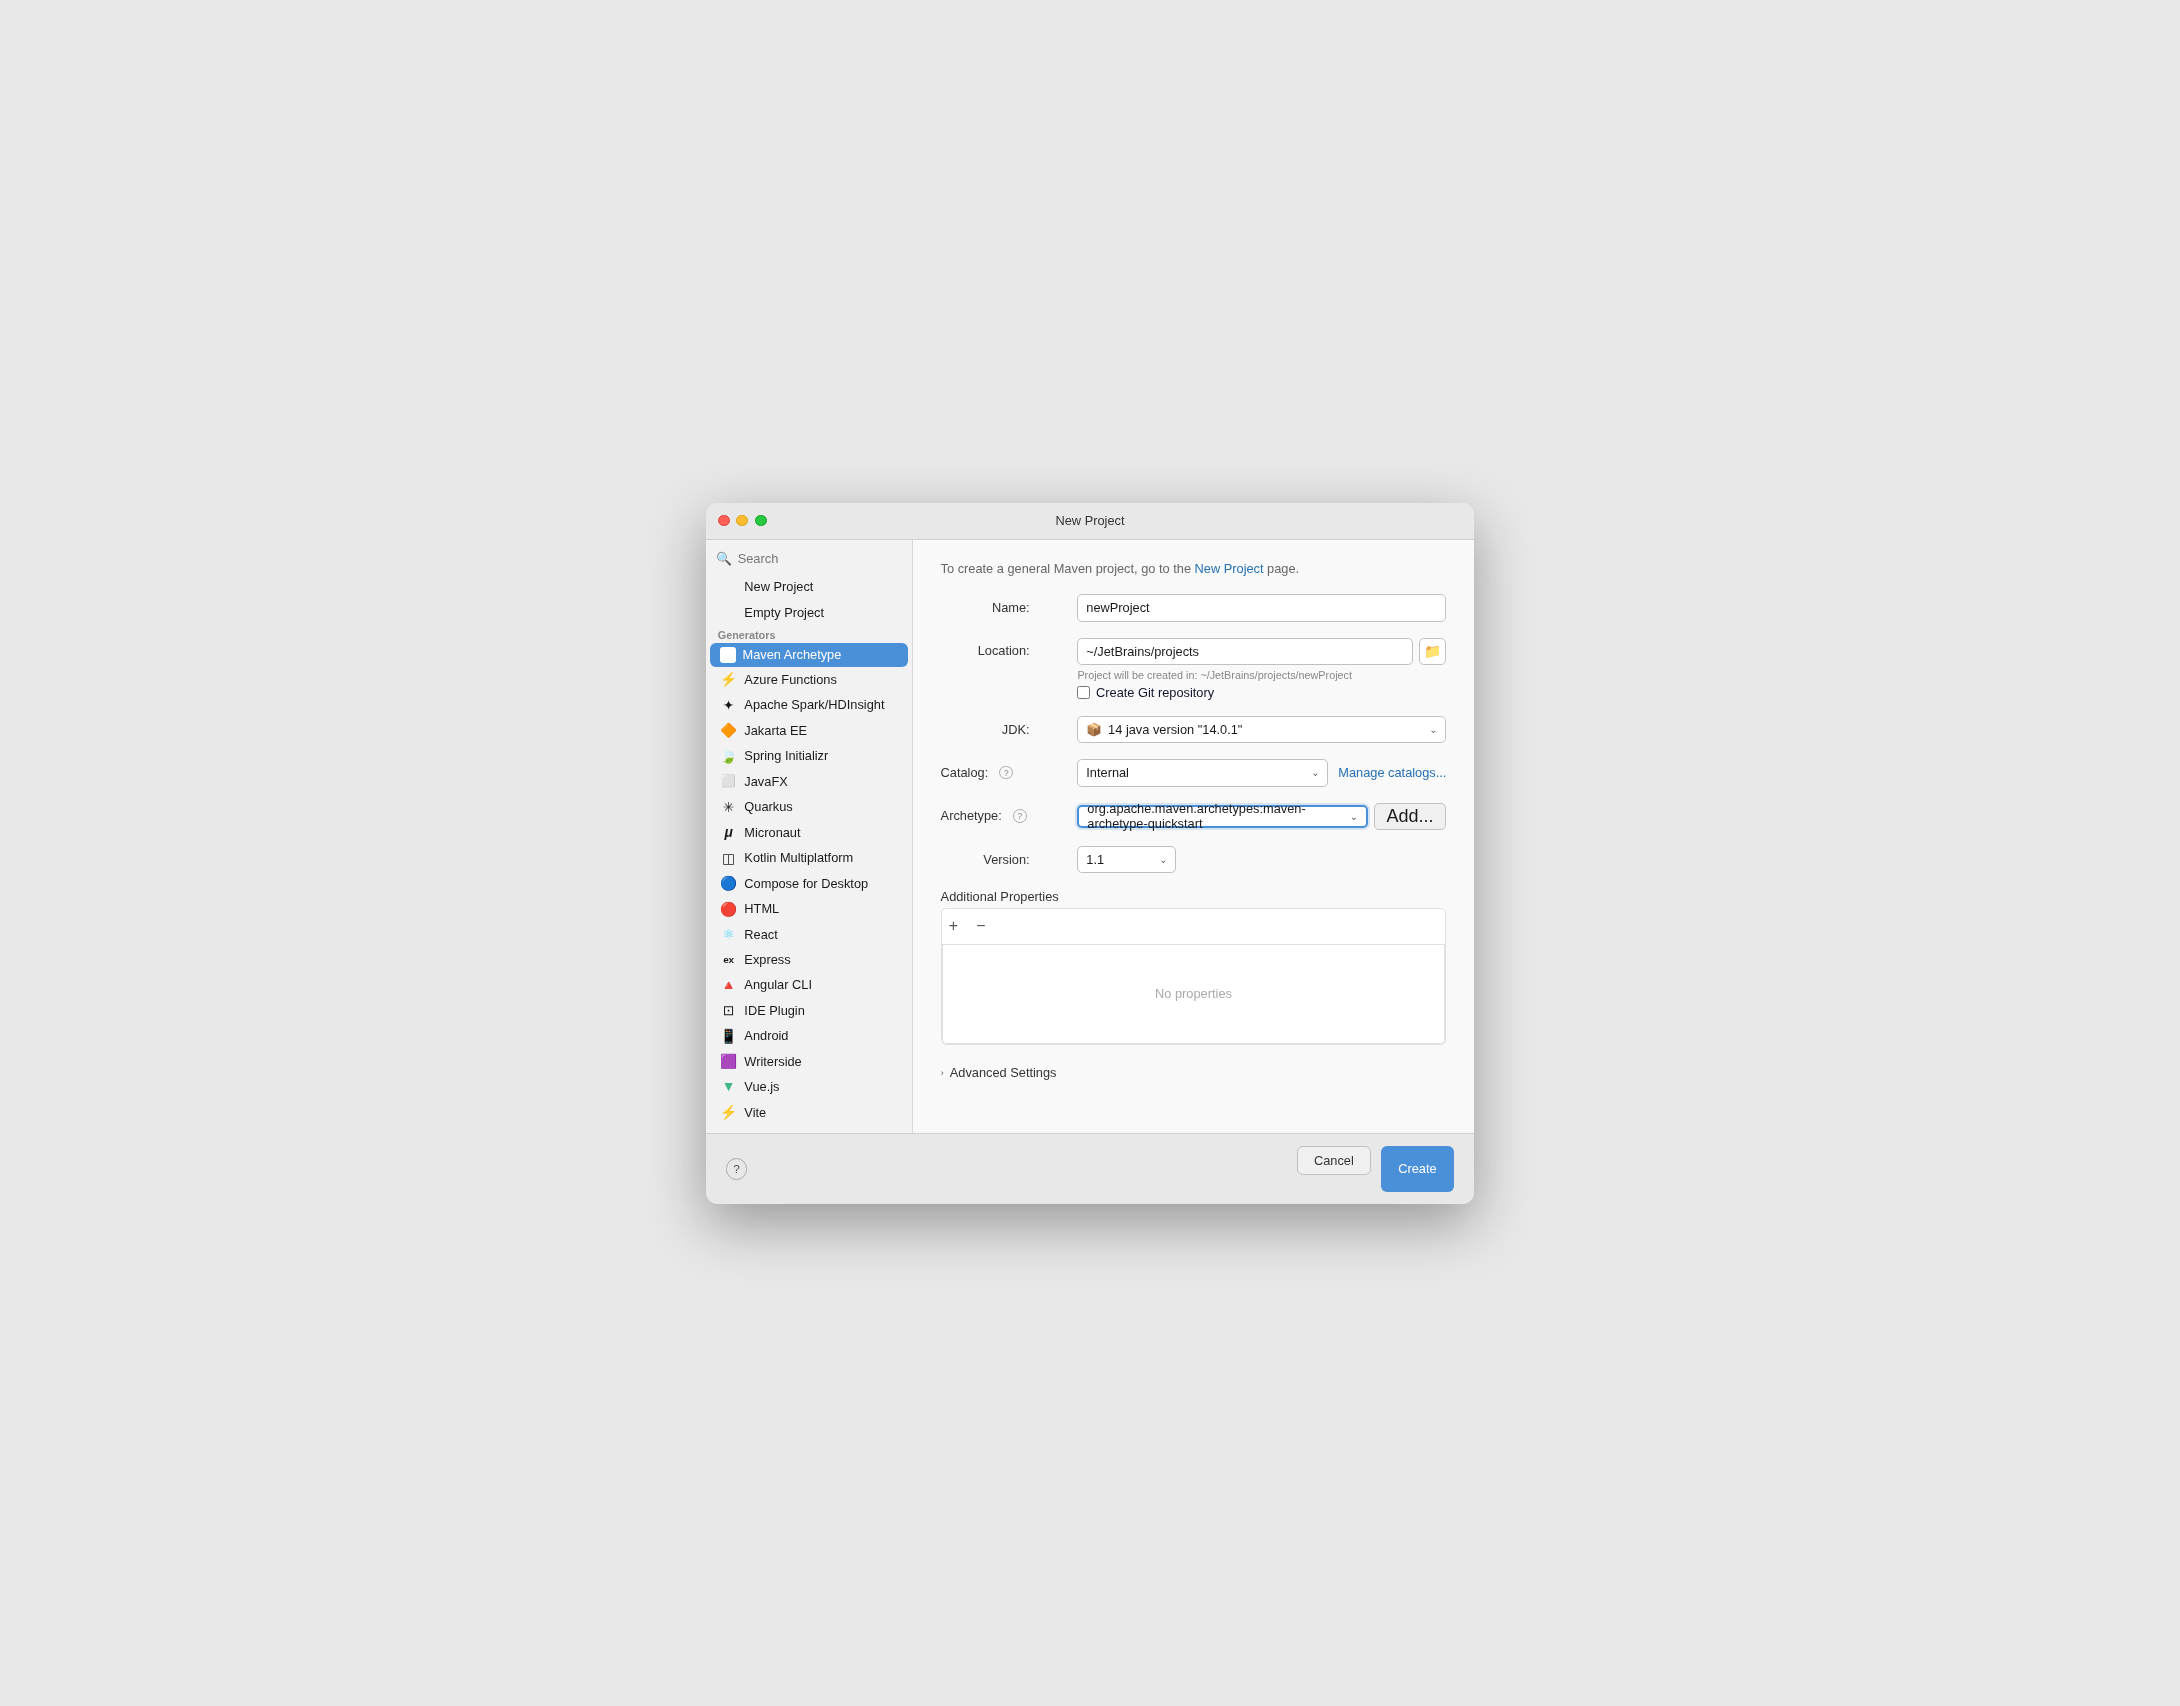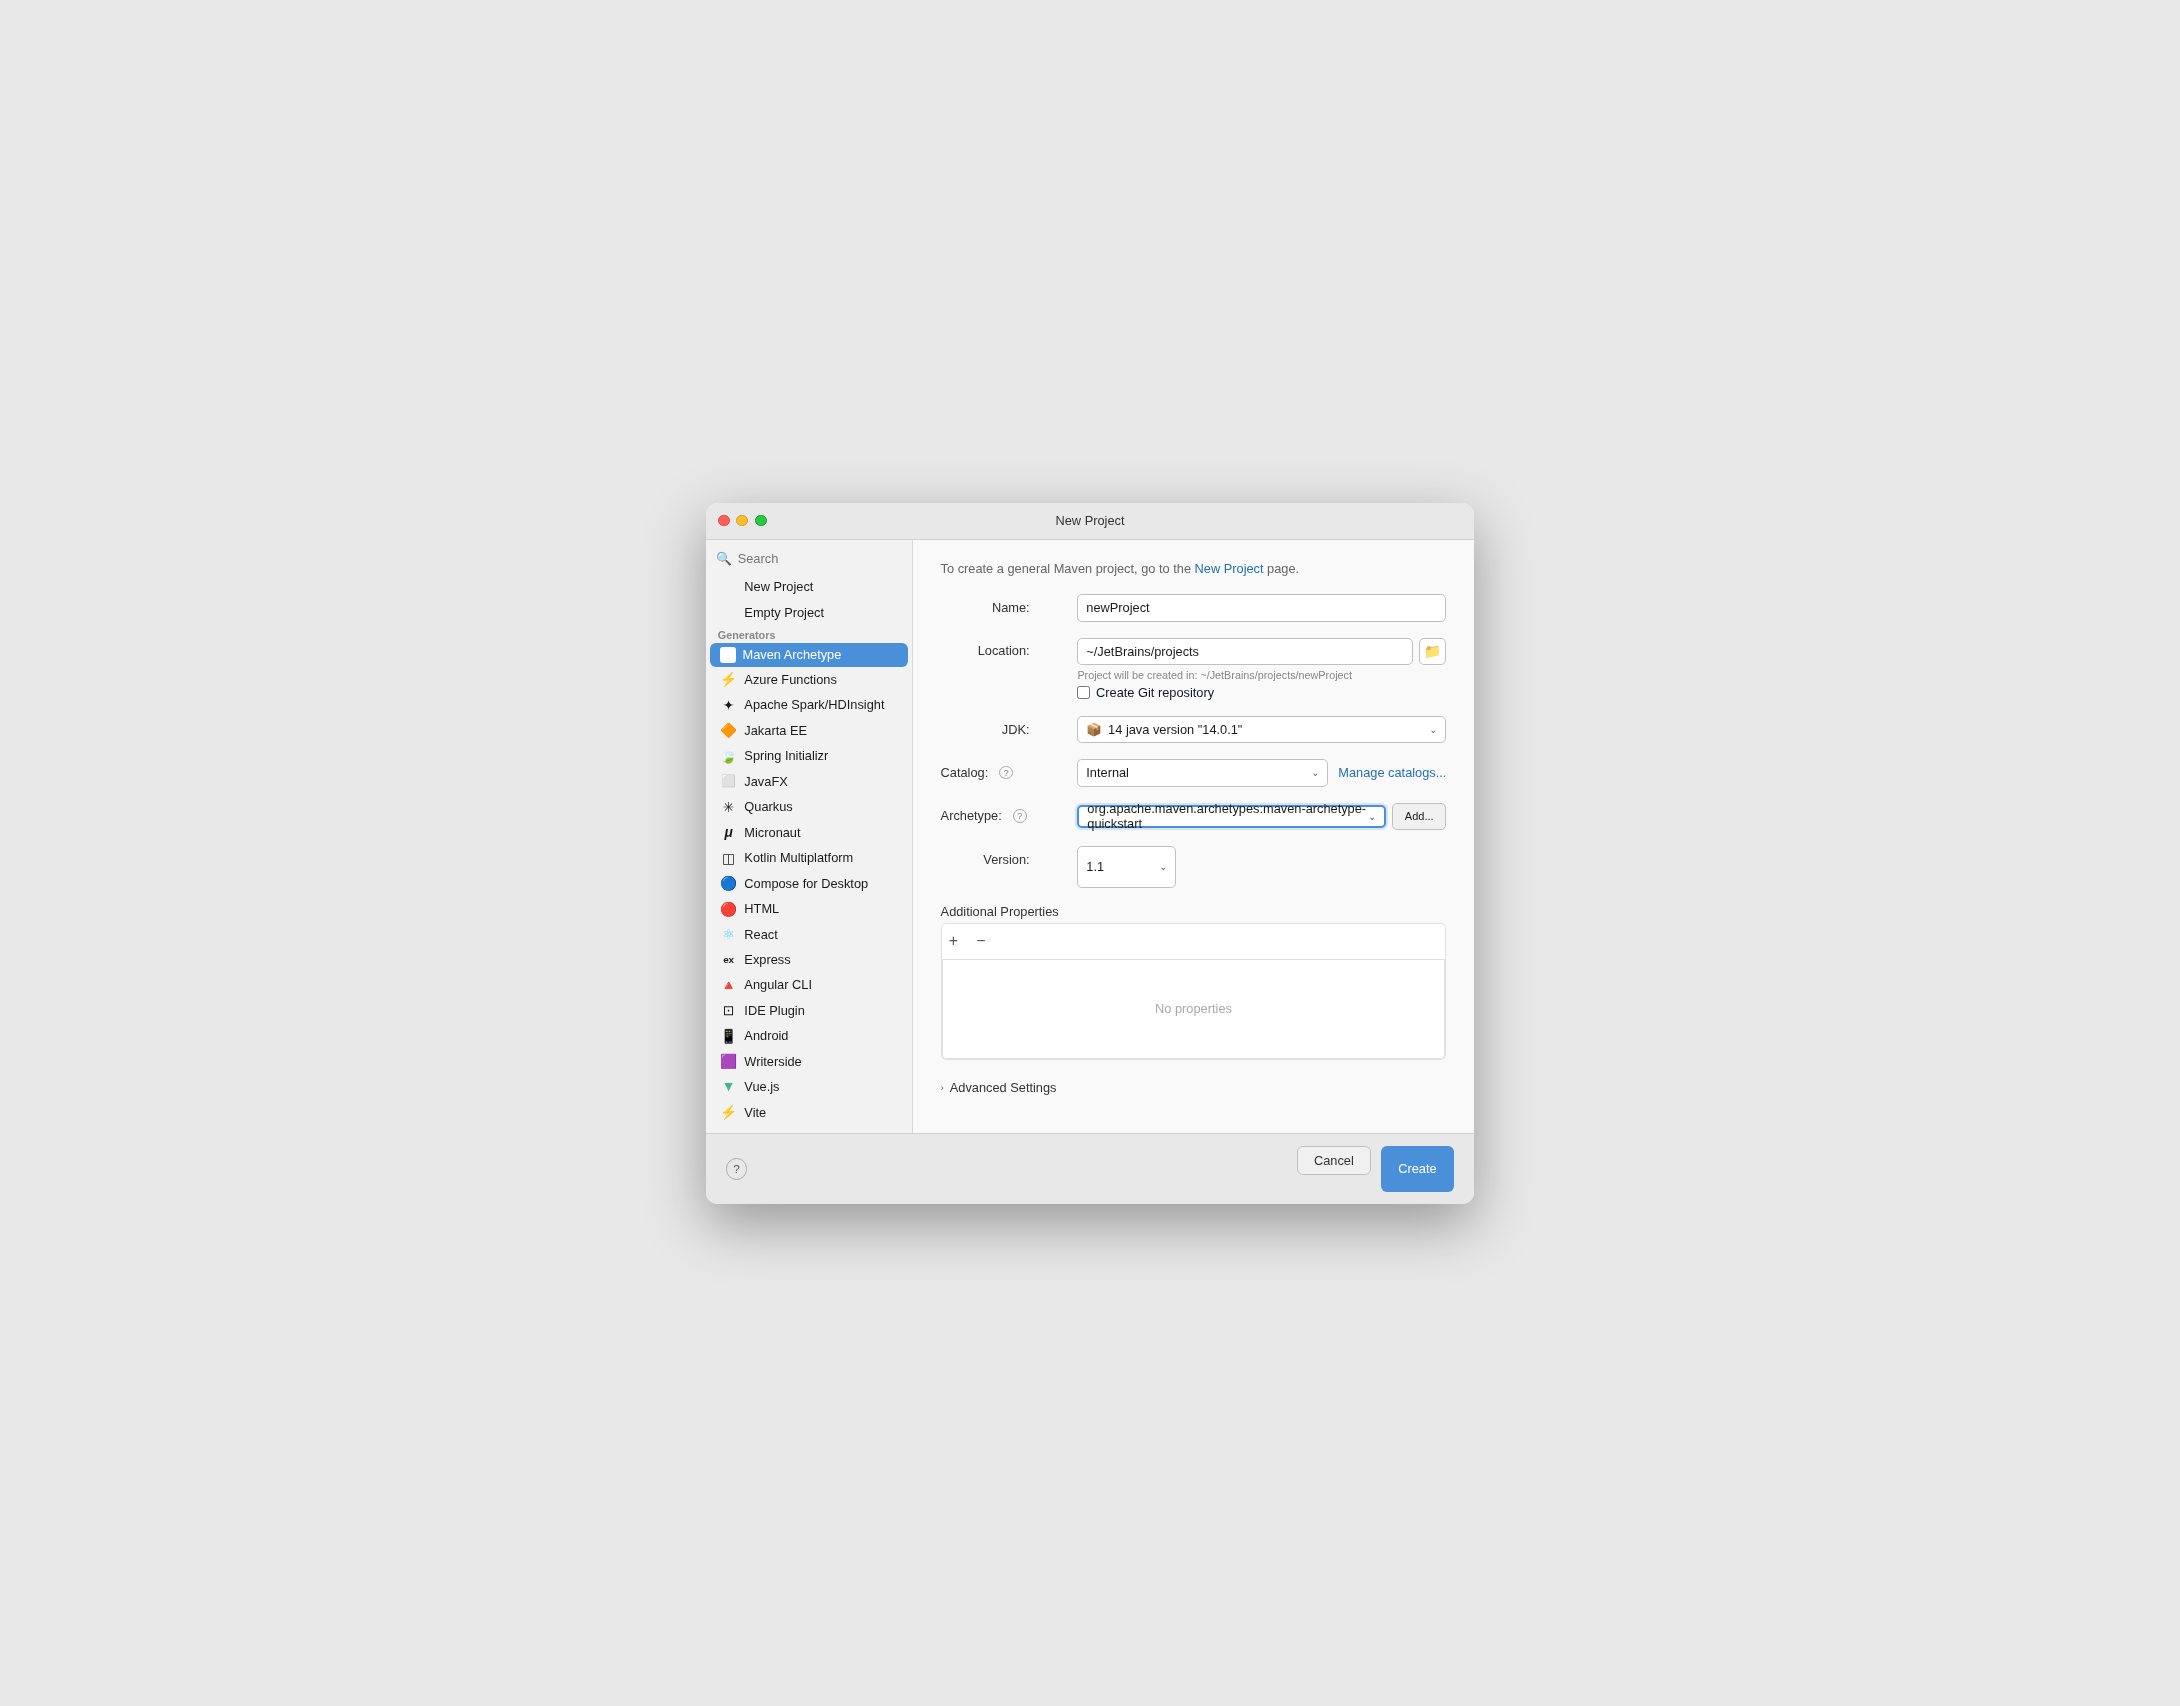--- a/index.html
+++ b/index.html
@@ -277,27 +277,27 @@
       justify-content: space-between;
       cursor: pointer;
       box-shadow: 0 0 0 2px rgba(74,144,217,0.2);
     }
     .add-btn {
       height: 27.6px;
       border: 1px solid #c0c0c0;
       border-radius: 4.9px;
       background: #f0f0f0;
       padding: 0 11.8px;
-      font-size: 11px;
+      font-size: 18px;
       color: #1a1a1a;
       cursor: pointer;
     }
     .version-select {
       width: 99px;
-      height: 42px;
+      height: 27px;
       border: 1px solid #c0c0c0;
       border-radius: 4.9px;
       background: white;
       padding: 0 7.9px;
       font-size: 12.8px;
       color: #1a1a1a;
       display: flex;
       align-items: center;
       justify-content: space-between;
       cursor: pointer;

